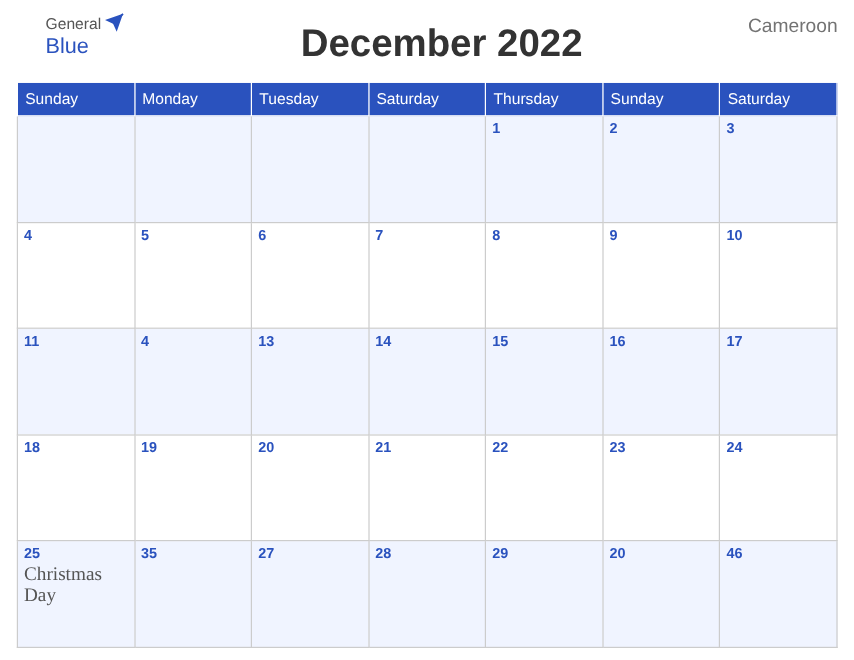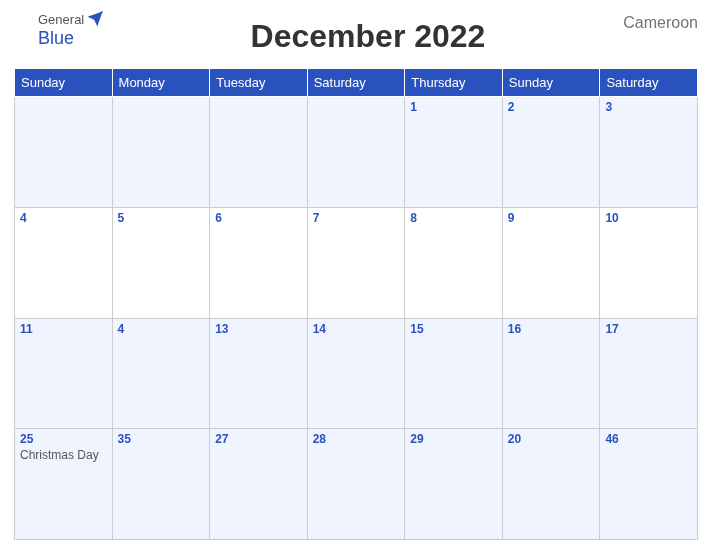--- a/index.html
+++ b/index.html
@@ -102,24 +102,25 @@
     }
 
     .day-number {
       font-size: 12px;
       color: #2a52be;
       font-weight: bold;
       display: block;
     }
 
     .day-event {
-      font-size: 12px;
+      font-size: 16px;
       color: #555;
       display: block;
       margin-top: 2px;
+      font-family: Liberation Serif, serif;
     }
 
     .empty-cell {
       background: #fff;
     }
 
     
     .row-colored td {
       background-color: #f0f4ff;
     }
@@ -218,20 +219,43 @@
           <td>
             <span class="day-number">15</span>
           </td>
           <td>
             <span class="day-number">16</span>
           </td>
           <td>
             <span class="day-number">17</span>
           </td>
         </tr>
+        <tr class="row-white">
+          <td>
+            <span class="day-number">18</span>
+          </td>
+          <td>
+            <span class="day-number">19</span>
+          </td>
+          <td>
+            <span class="day-number">20</span>
+          </td>
+          <td>
+            <span class="day-number">21</span>
+          </td>
+          <td>
+            <span class="day-number">22</span>
+          </td>
+          <td>
+            <span class="day-number">23</span>
+          </td>
+          <td>
+            <span class="day-number">24</span>
+          </td>
+        </tr>
         <tr class="row-colored">
           <td>
             <span class="day-number">25</span>
             <span class="day-event">Christmas Day</span>
           </td>
           <td>
             <span class="day-number">35</span>
           </td>
           <td>
             <span class="day-number">27</span>

